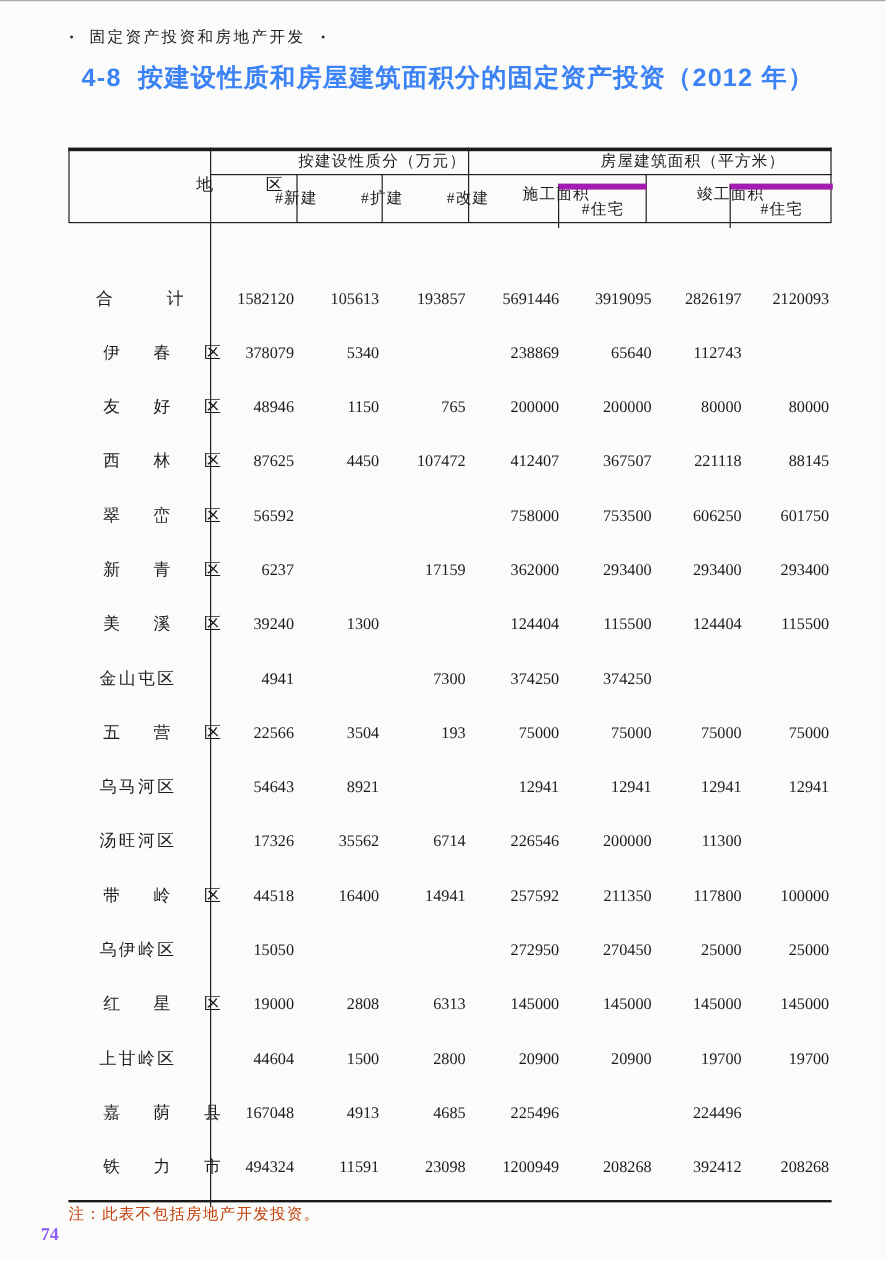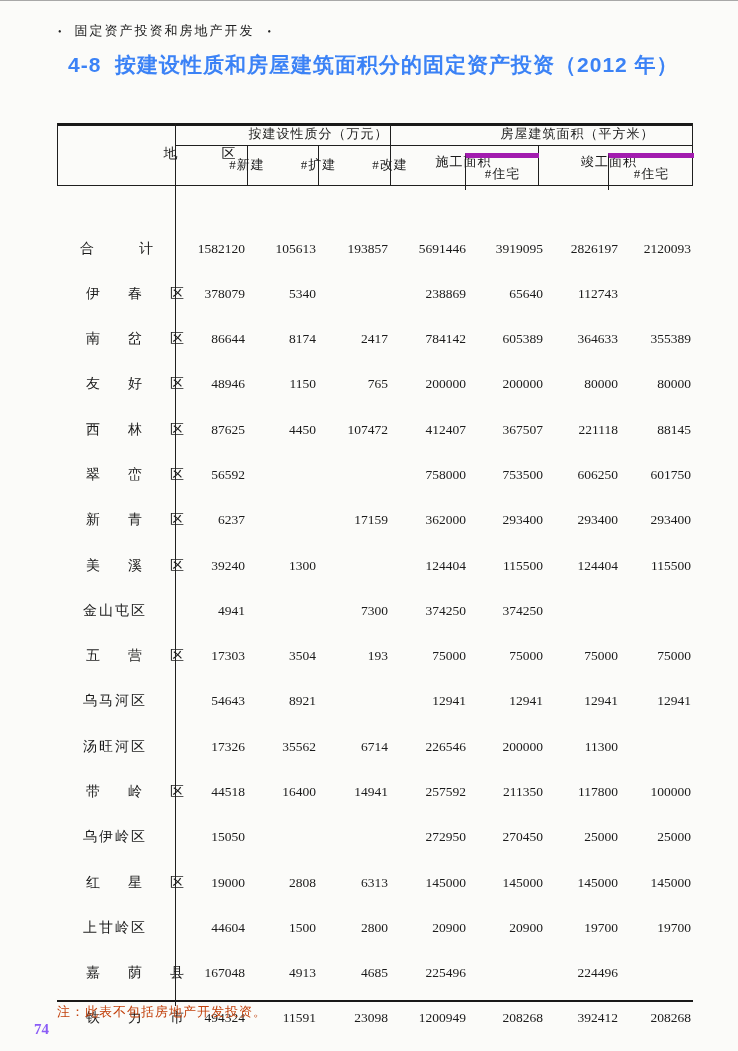--- a/index.html
+++ b/index.html
@@ -108,30 +108,20 @@
         <div class="cell labelcell"><span class="jlabel n3">伊春区</span></div>
         <div class="cell numcell">378079</div>
         <div class="cell numcell">5340</div>
         <div class="cell numcell"></div>
         <div class="cell numcell">238869</div>
         <div class="cell numcell">65640</div>
         <div class="cell numcell">112743</div>
         <div class="cell numcell"></div>
       </div>
       <div class="trow">
-        <div class="cell labelcell"><span class="jlabel n3">南岔区</span></div>
-        <div class="cell numcell">86644</div>
-        <div class="cell numcell">8174</div>
-        <div class="cell numcell">2417</div>
-        <div class="cell numcell">784142</div>
-        <div class="cell numcell">605389</div>
-        <div class="cell numcell">364633</div>
-        <div class="cell numcell">355389</div>
-      </div>
-      <div class="trow">
         <div class="cell labelcell"><span class="jlabel n3">友好区</span></div>
         <div class="cell numcell">48946</div>
         <div class="cell numcell">1150</div>
         <div class="cell numcell">765</div>
         <div class="cell numcell">200000</div>
         <div class="cell numcell">200000</div>
         <div class="cell numcell">80000</div>
         <div class="cell numcell">80000</div>
       </div>
       <div class="trow">
@@ -179,21 +169,21 @@
         <div class="cell numcell">4941</div>
         <div class="cell numcell"></div>
         <div class="cell numcell">7300</div>
         <div class="cell numcell">374250</div>
         <div class="cell numcell">374250</div>
         <div class="cell numcell"></div>
         <div class="cell numcell"></div>
       </div>
       <div class="trow">
         <div class="cell labelcell"><span class="jlabel n3">五营区</span></div>
-        <div class="cell numcell">17303</div>
+        <div class="cell numcell">22566</div>
         <div class="cell numcell">3504</div>
         <div class="cell numcell">193</div>
         <div class="cell numcell">75000</div>
         <div class="cell numcell">75000</div>
         <div class="cell numcell">75000</div>
         <div class="cell numcell">75000</div>
       </div>
       <div class="trow">
         <div class="cell labelcell"><span class="jlabel n4">乌马河区</span></div>
         <div class="cell numcell">54643</div>

